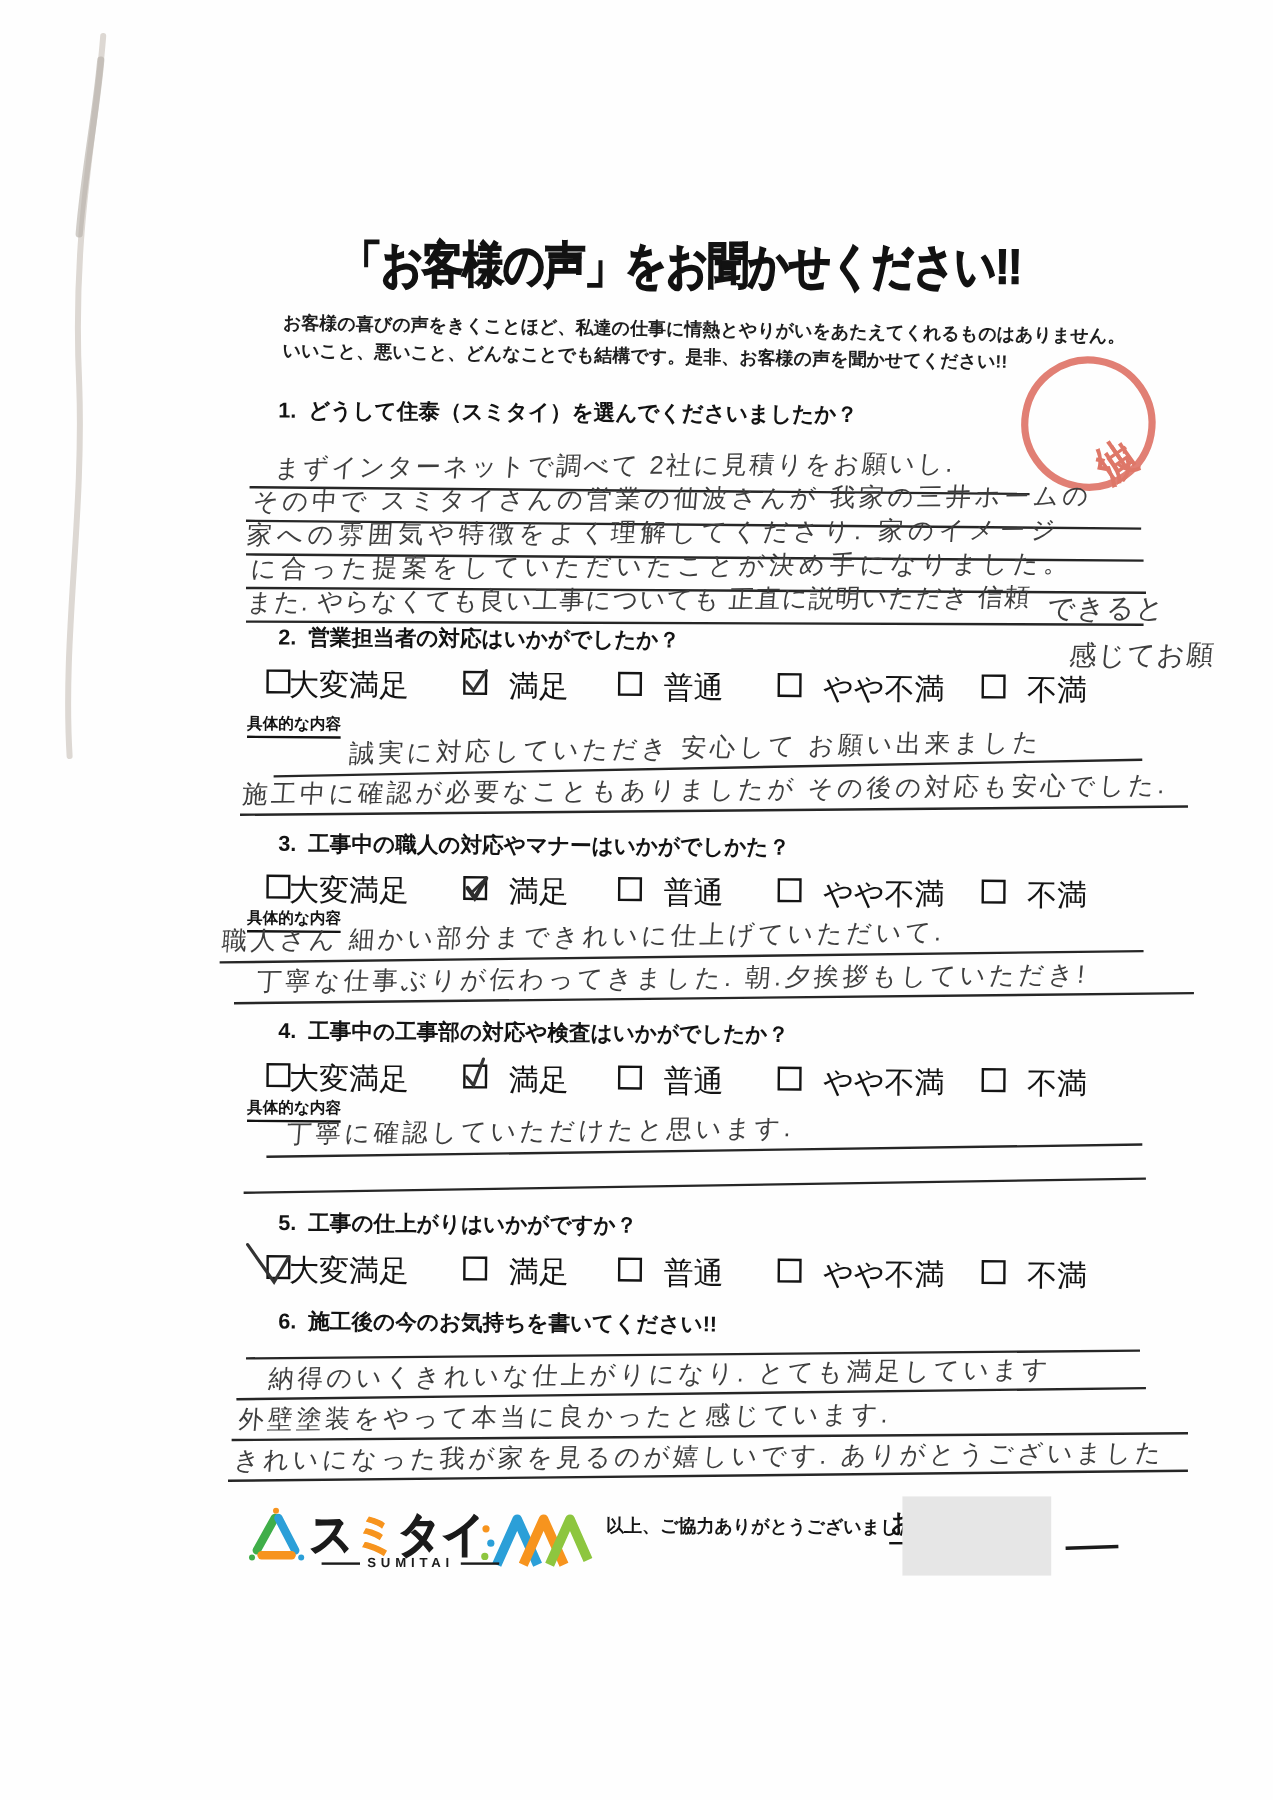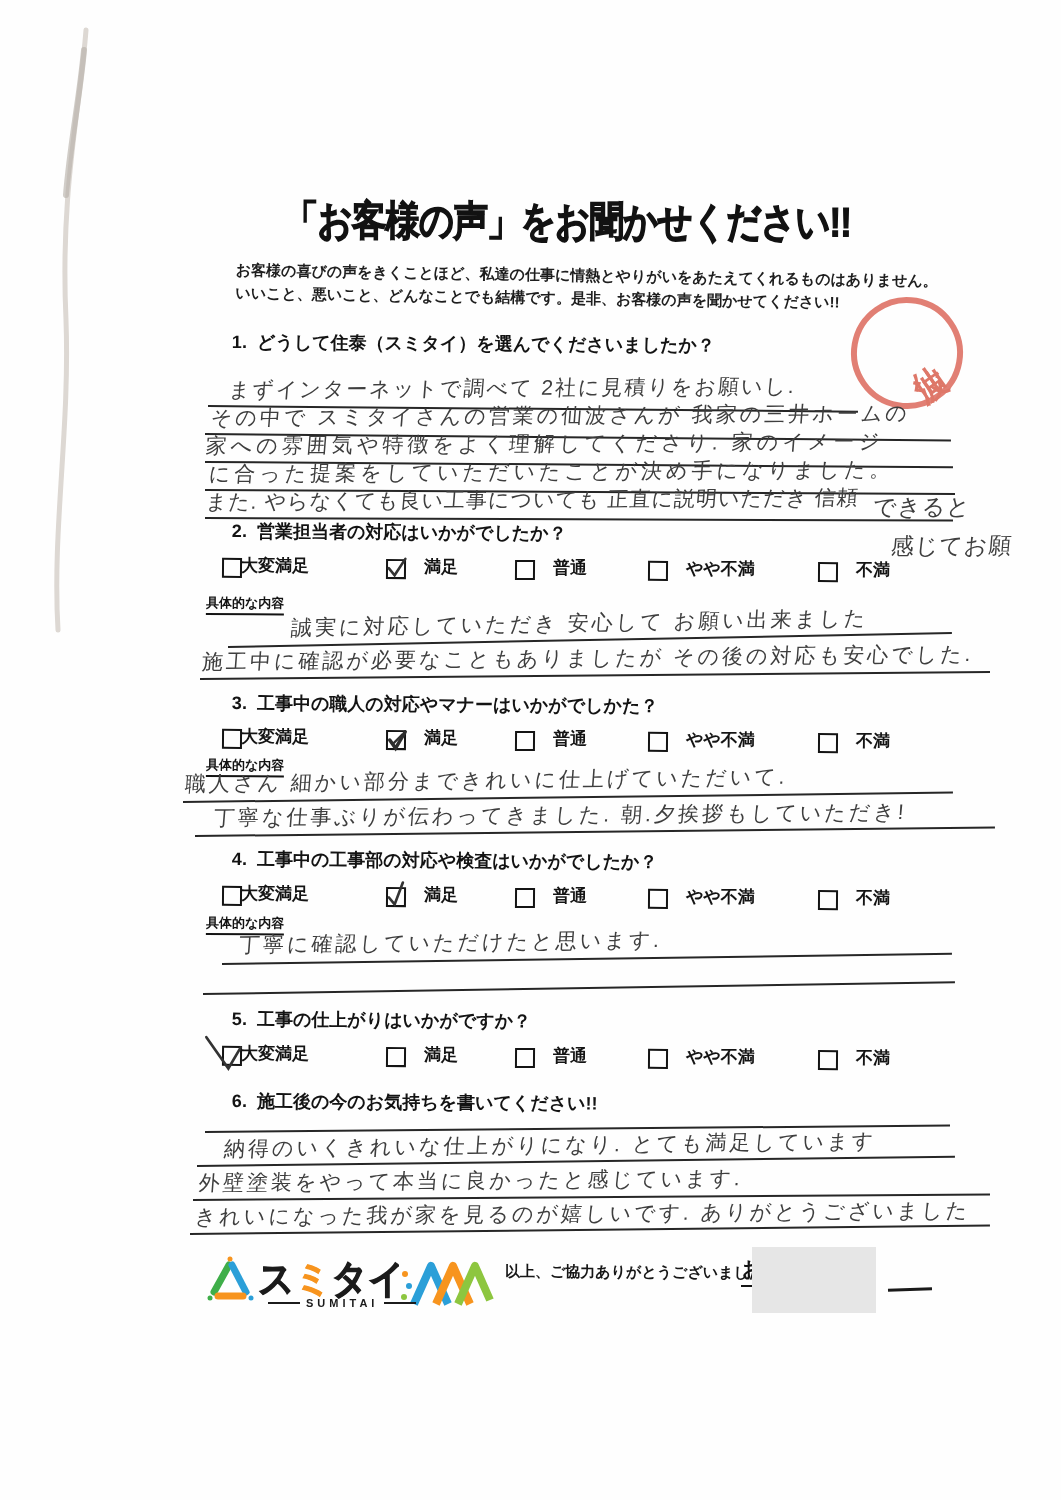--- a/index.html
+++ b/index.html
@@ -13,21 +13,21 @@
   .intro{position:absolute;left:236px;top:258px;font-size:15px;font-weight:700;color:#1e1e1e;
          line-height:1.55;transform:rotate(0.9deg);transform-origin:left top;}
   .intro div{white-space:nowrap;}
 
   .qh{position:absolute;font-size:18px;font-weight:700;color:#131313;white-space:nowrap;
       transform:rotate(0.4deg);transform-origin:left top;}
   .qh .qnum{margin-right:10px;}
 
   .opt-row{position:absolute;left:0;top:0;width:1061px;height:28px;}
   .cb{position:absolute;top:4px;width:16px;height:16px;border:2.5px solid #141414;background:transparent;}
-  .opt{position:absolute;top:0;font-size:17px;font-weight:700;color:#141414;white-space:nowrap;}
+  .opt{position:absolute;top:0;font-size:25px;font-weight:400;color:#141414;white-space:nowrap;}
   .check{position:absolute;overflow:visible;}
 
   .detail{position:absolute;font-size:13px;font-weight:700;color:#131313;white-space:nowrap;
           border-bottom:2px solid #131313;padding-bottom:1px;transform:rotate(0.4deg);transform-origin:left top;}
 
   .rule{position:absolute;height:0;border-top:2.2px solid #262626;transform-origin:left top;}
 
   .hand{position:absolute;font-size:21px;color:#3e3e3e;white-space:nowrap;letter-spacing:1px;
         transform:skewX(-5deg) rotate(-0.4deg);transform-origin:left top;}
 

